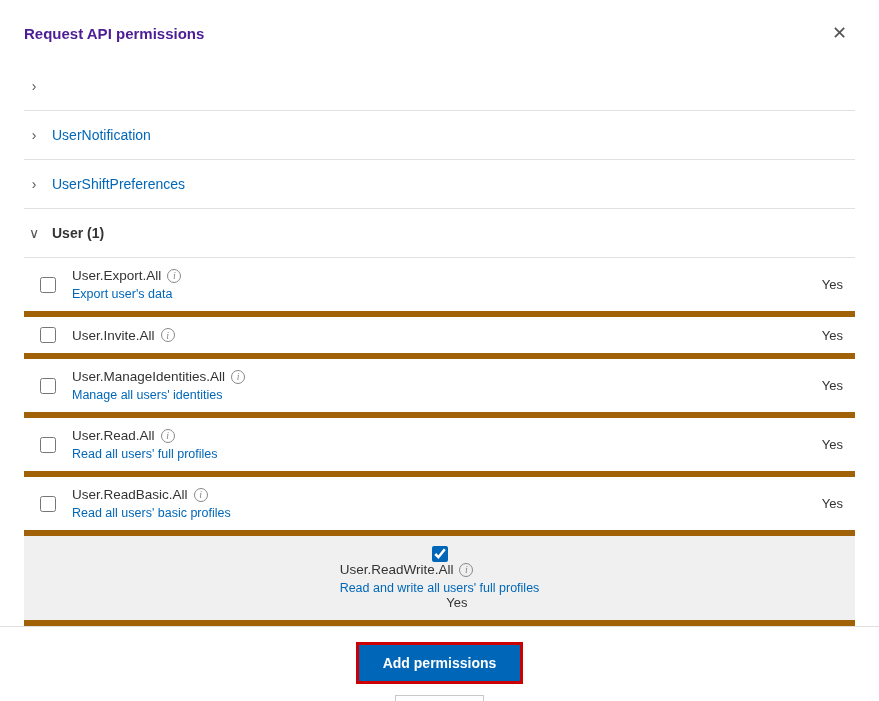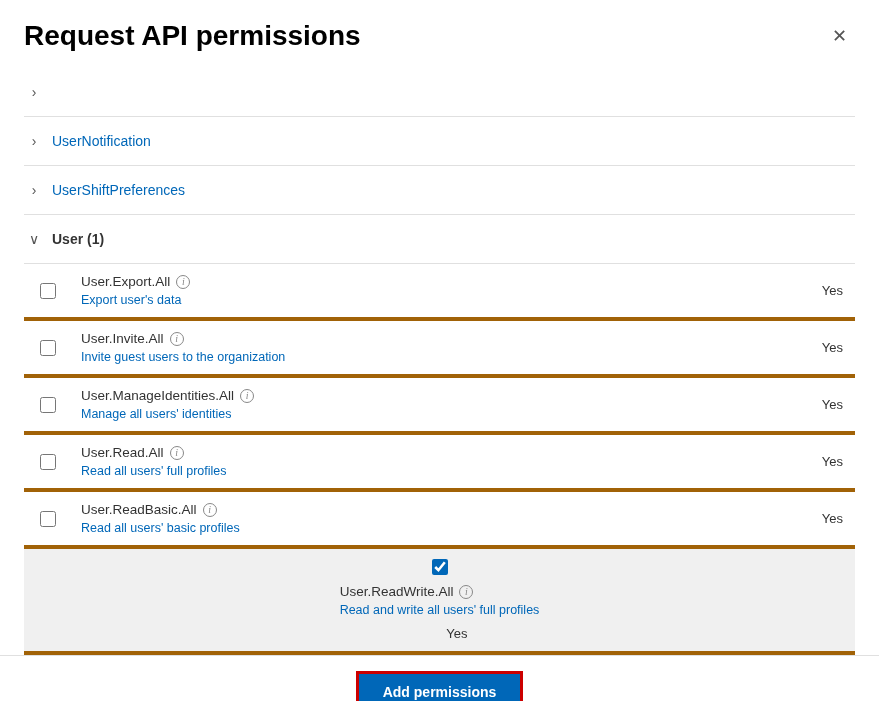--- a/index.html
+++ b/index.html
@@ -22,23 +22,23 @@
       box-shadow: 0 2px 20px rgba(0,0,0,0.2);
     }
     .dialog-header {
       display: flex;
       justify-content: space-between;
       align-items: center;
       padding: 20px 24px 16px 24px;
       border-bottom: none;
     }
     .dialog-title {
-      font-size: 28px;
+      font-size: 15px;
       font-weight: 600;
-      color: #000000;
+      color: #4c1d95;
     }
     .close-btn {
       background: none;
       border: none;
       cursor: pointer;
       font-size: 18px;
       color: #555;
       padding: 4px 8px;
       line-height: 1;
     }
@@ -67,22 +67,21 @@
     }
     .section-label-expanded {
       font-size: 14px;
       color: #333;
       font-weight: 600;
     }
     .permission-row {
       display: flex;
       align-items: center;
       padding: 10px 0;
-      border-bottom: 4px solid #a16207;
-      gap: 9px;
+      border-bottom: 6px solid #a16207;
     }
     .permission-row.selected {
       background: #f0f0f0;
       flex-direction: column;
     }
     .checkbox-cell {
       width: 48px;
       display: flex;
       align-items: center;
       justify-content: center;
@@ -220,21 +219,20 @@
 
       <div class="permission-row">
         <div class="checkbox-cell">
           <input type="checkbox" style="">
         </div>
         <div class="permission-info">
           <div class="permission-name">
             <span>User.Invite.All</span>
             <span class="info-icon">i</span>
           </div>
-          <div class="permission-desc">Invite guest users to the organization</div>
         </div>
         <div class="consent-cell">Yes</div>
       </div>
 
       <div class="permission-row">
         <div class="checkbox-cell">
           <input type="checkbox" style="">
         </div>
         <div class="permission-info">
           <div class="permission-name">

